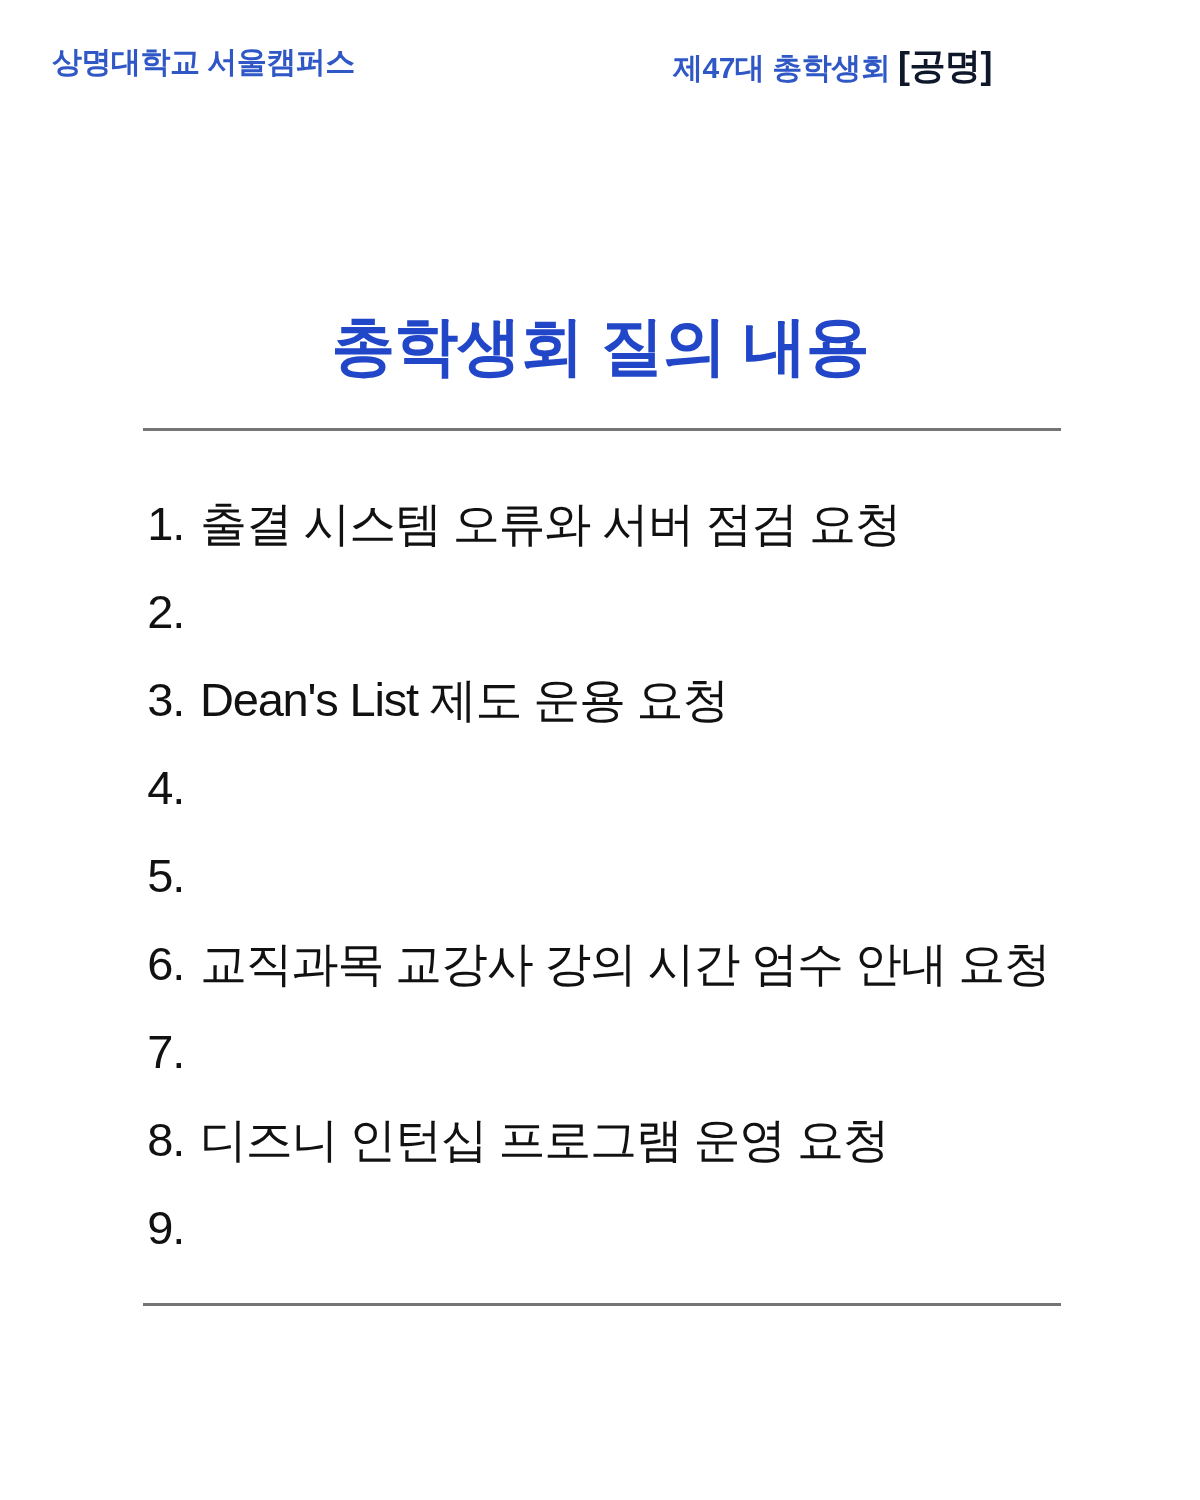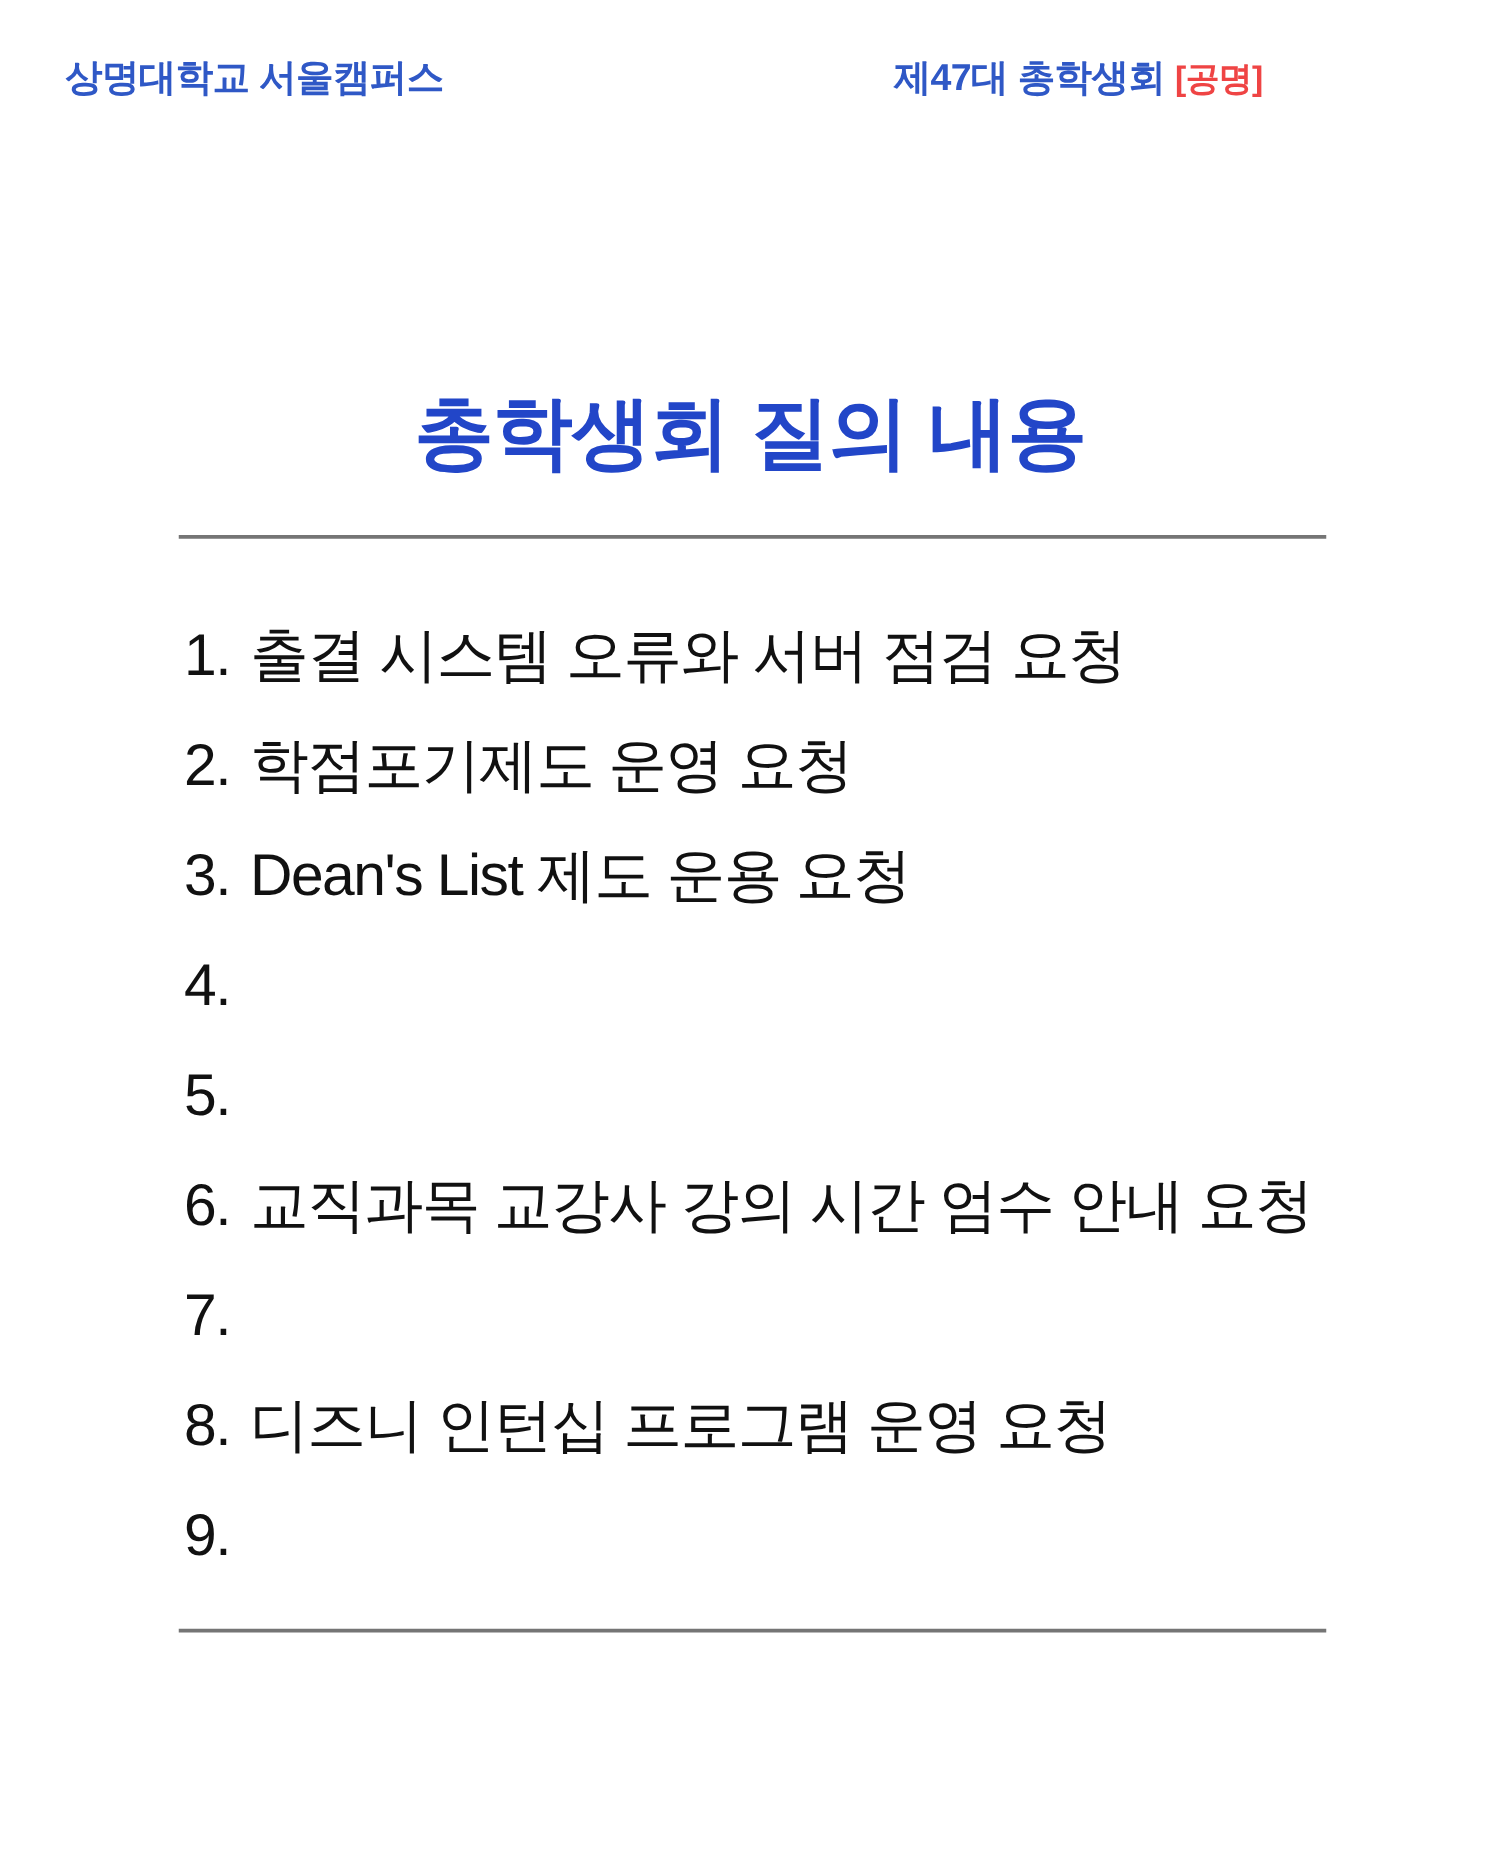--- a/index.html
+++ b/index.html
@@ -69,21 +69,20 @@
   .wm-text .line2 { display: block; margin-top: -22px; }
 
   
   .header {
     position: absolute;
     top: 42px;
     left: 0;
     width: 1040px;
     height: 50px;
     z-index: 3;
-    padding-left: 18px;
   }
   .header-left {
     position: absolute;
     left: 52px;
     top: 0;
     font-size: 30px;
     font-weight: bold;
     color: #2f58c6;
     letter-spacing: -0.5px;
     white-space: nowrap;
@@ -92,22 +91,22 @@
     position: absolute;
     right: 48px;
     top: 0;
     font-size: 30px;
     font-weight: bold;
     color: #2f58c6;
     letter-spacing: -0.5px;
     white-space: nowrap;
   }
   .header-right .brand {
-    color: #ef4444;
-    font-size: 27px;
+    color: #0f172a;
+    font-size: 36px;
   }
 
   
   .title {
     position: absolute;
     top: 258px;
     left: 0;
     width: 1200px;
     text-align: center;
     font-size: 64px;
@@ -176,21 +175,20 @@
 
   <div class="list">
 
     <div class="list-item">
       <span class="num">1.</span>
       <span class="txt">출결 시스템 오류와 서버 점검 요청</span>
     </div>
 
     <div class="list-item">
       <span class="num">2.</span>
-      <span class="txt">학점포기제도 운영 요청</span>
     </div>
 
     <div class="list-item">
       <span class="num">3.</span>
       <span class="txt">Dean's List 제도 운용 요청</span>
     </div>
 
     <div class="list-item">
       <span class="num">4.</span>
     </div>

